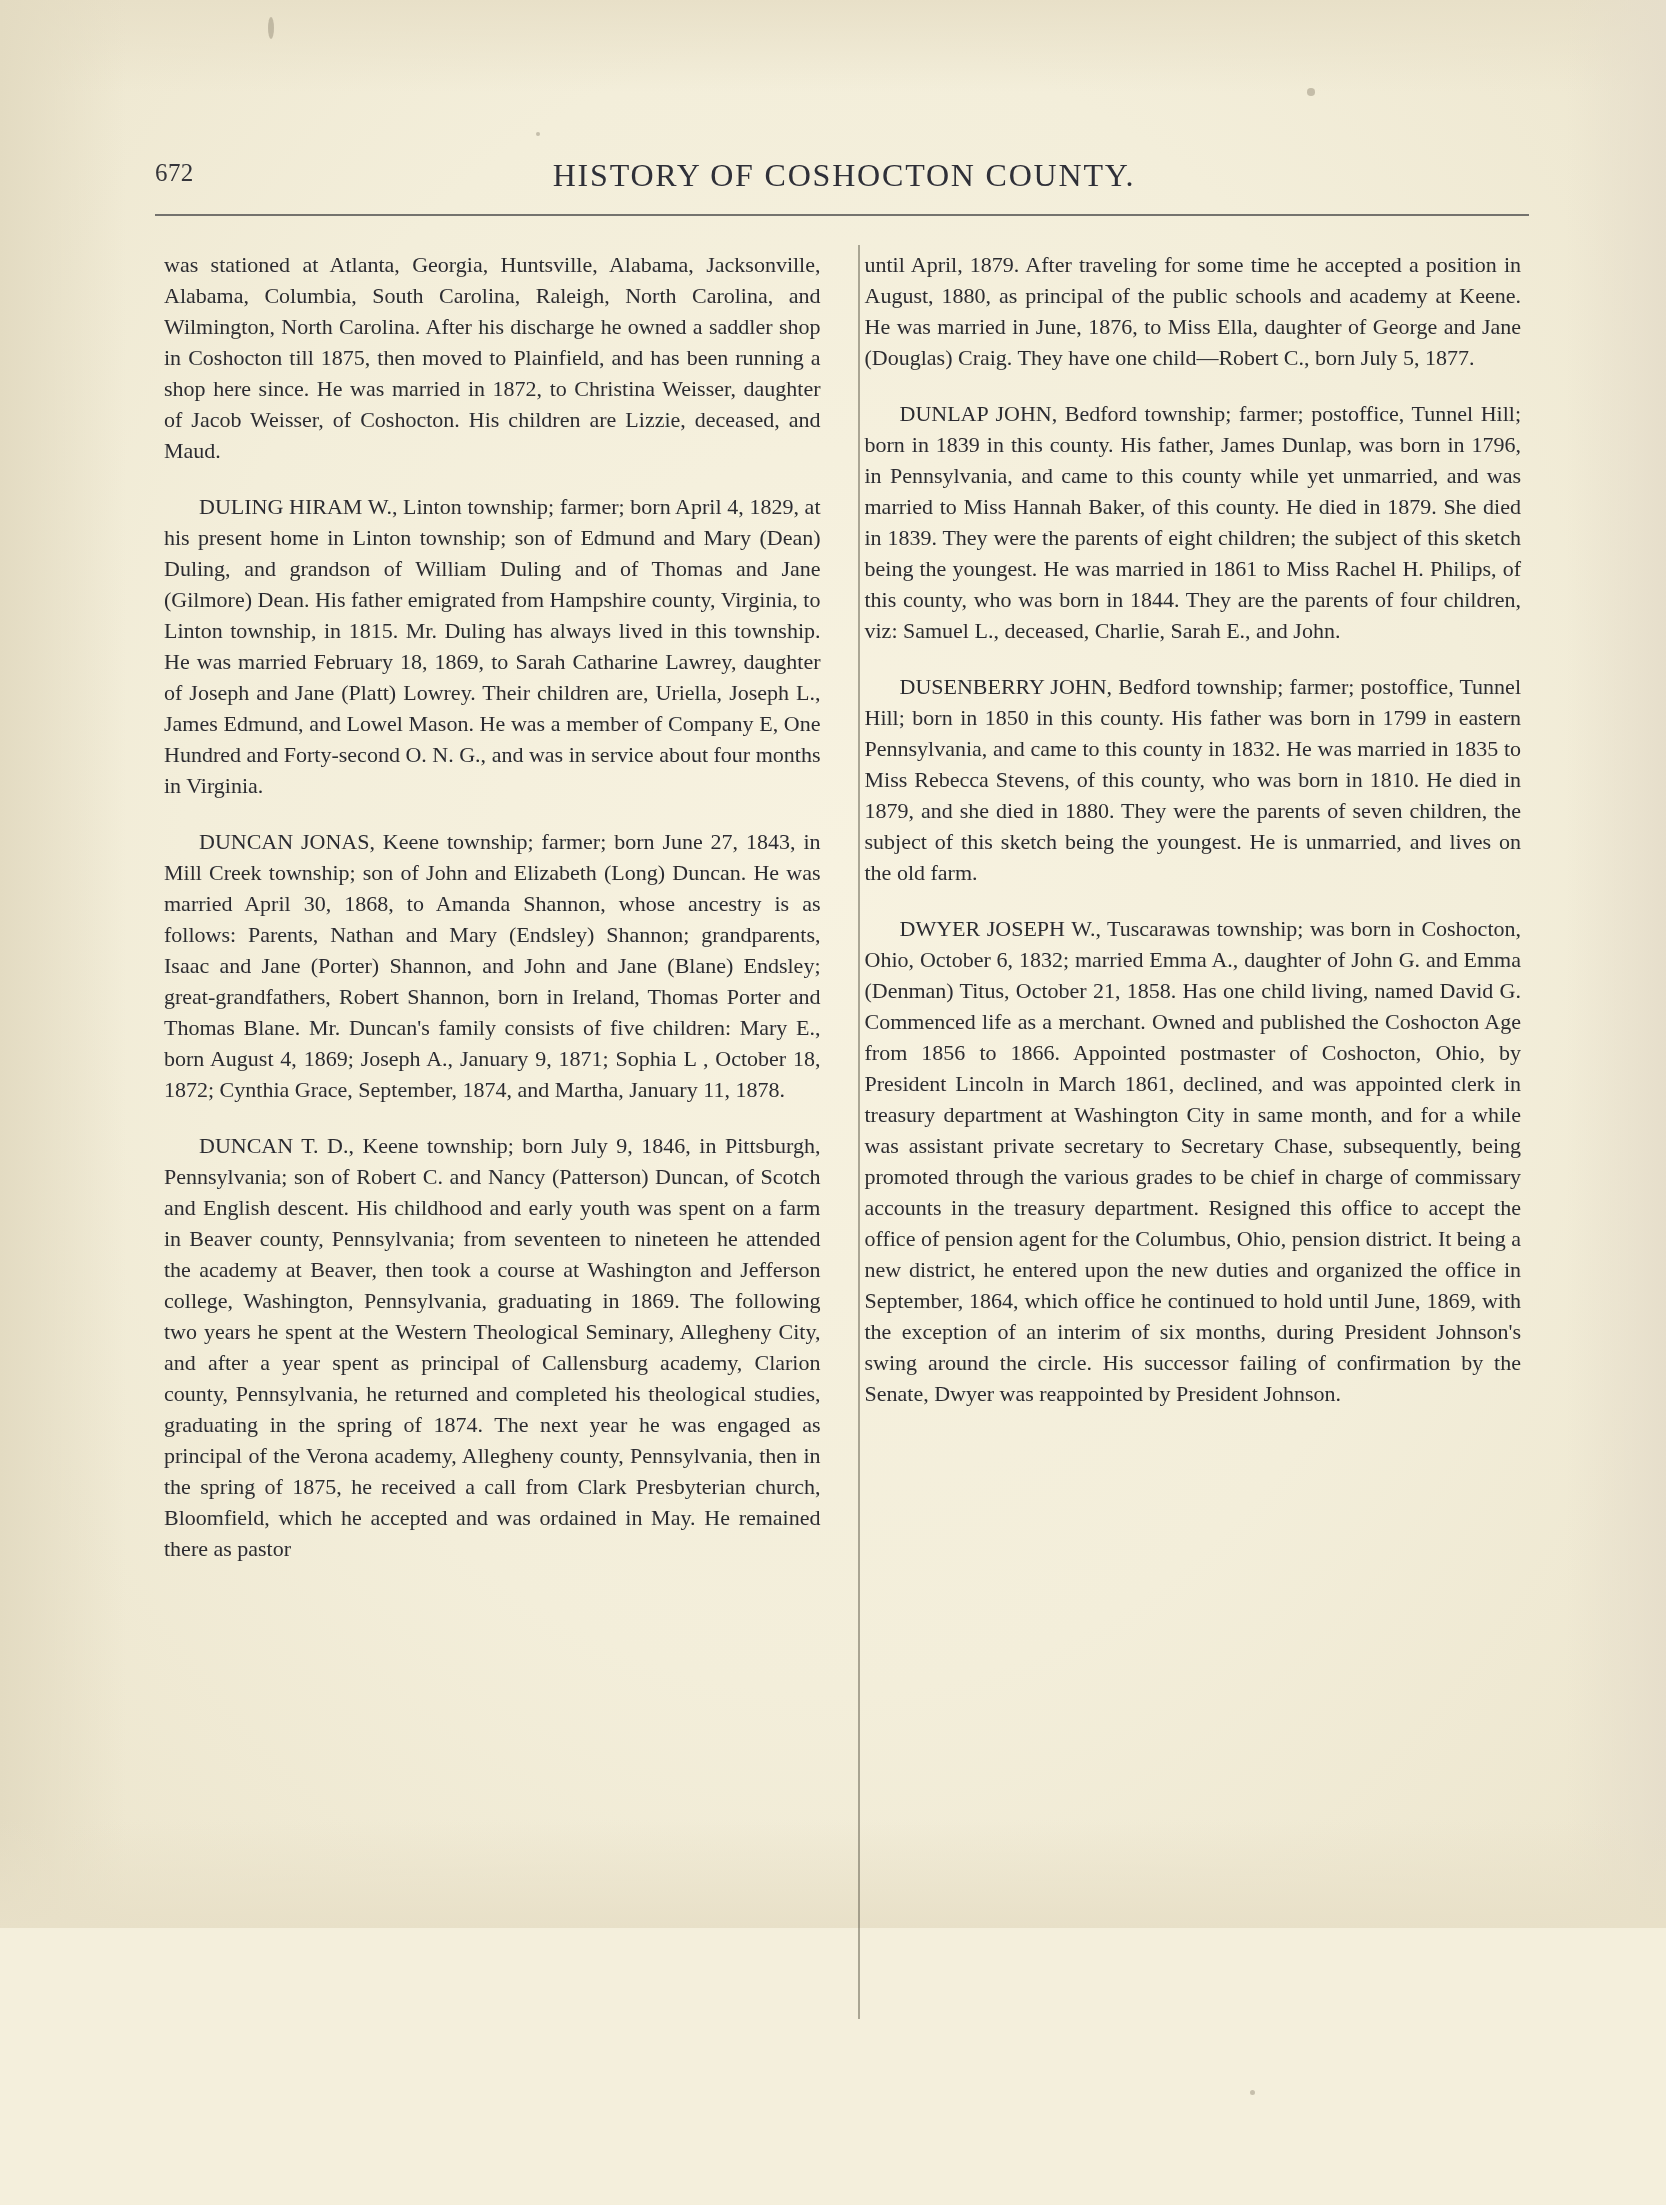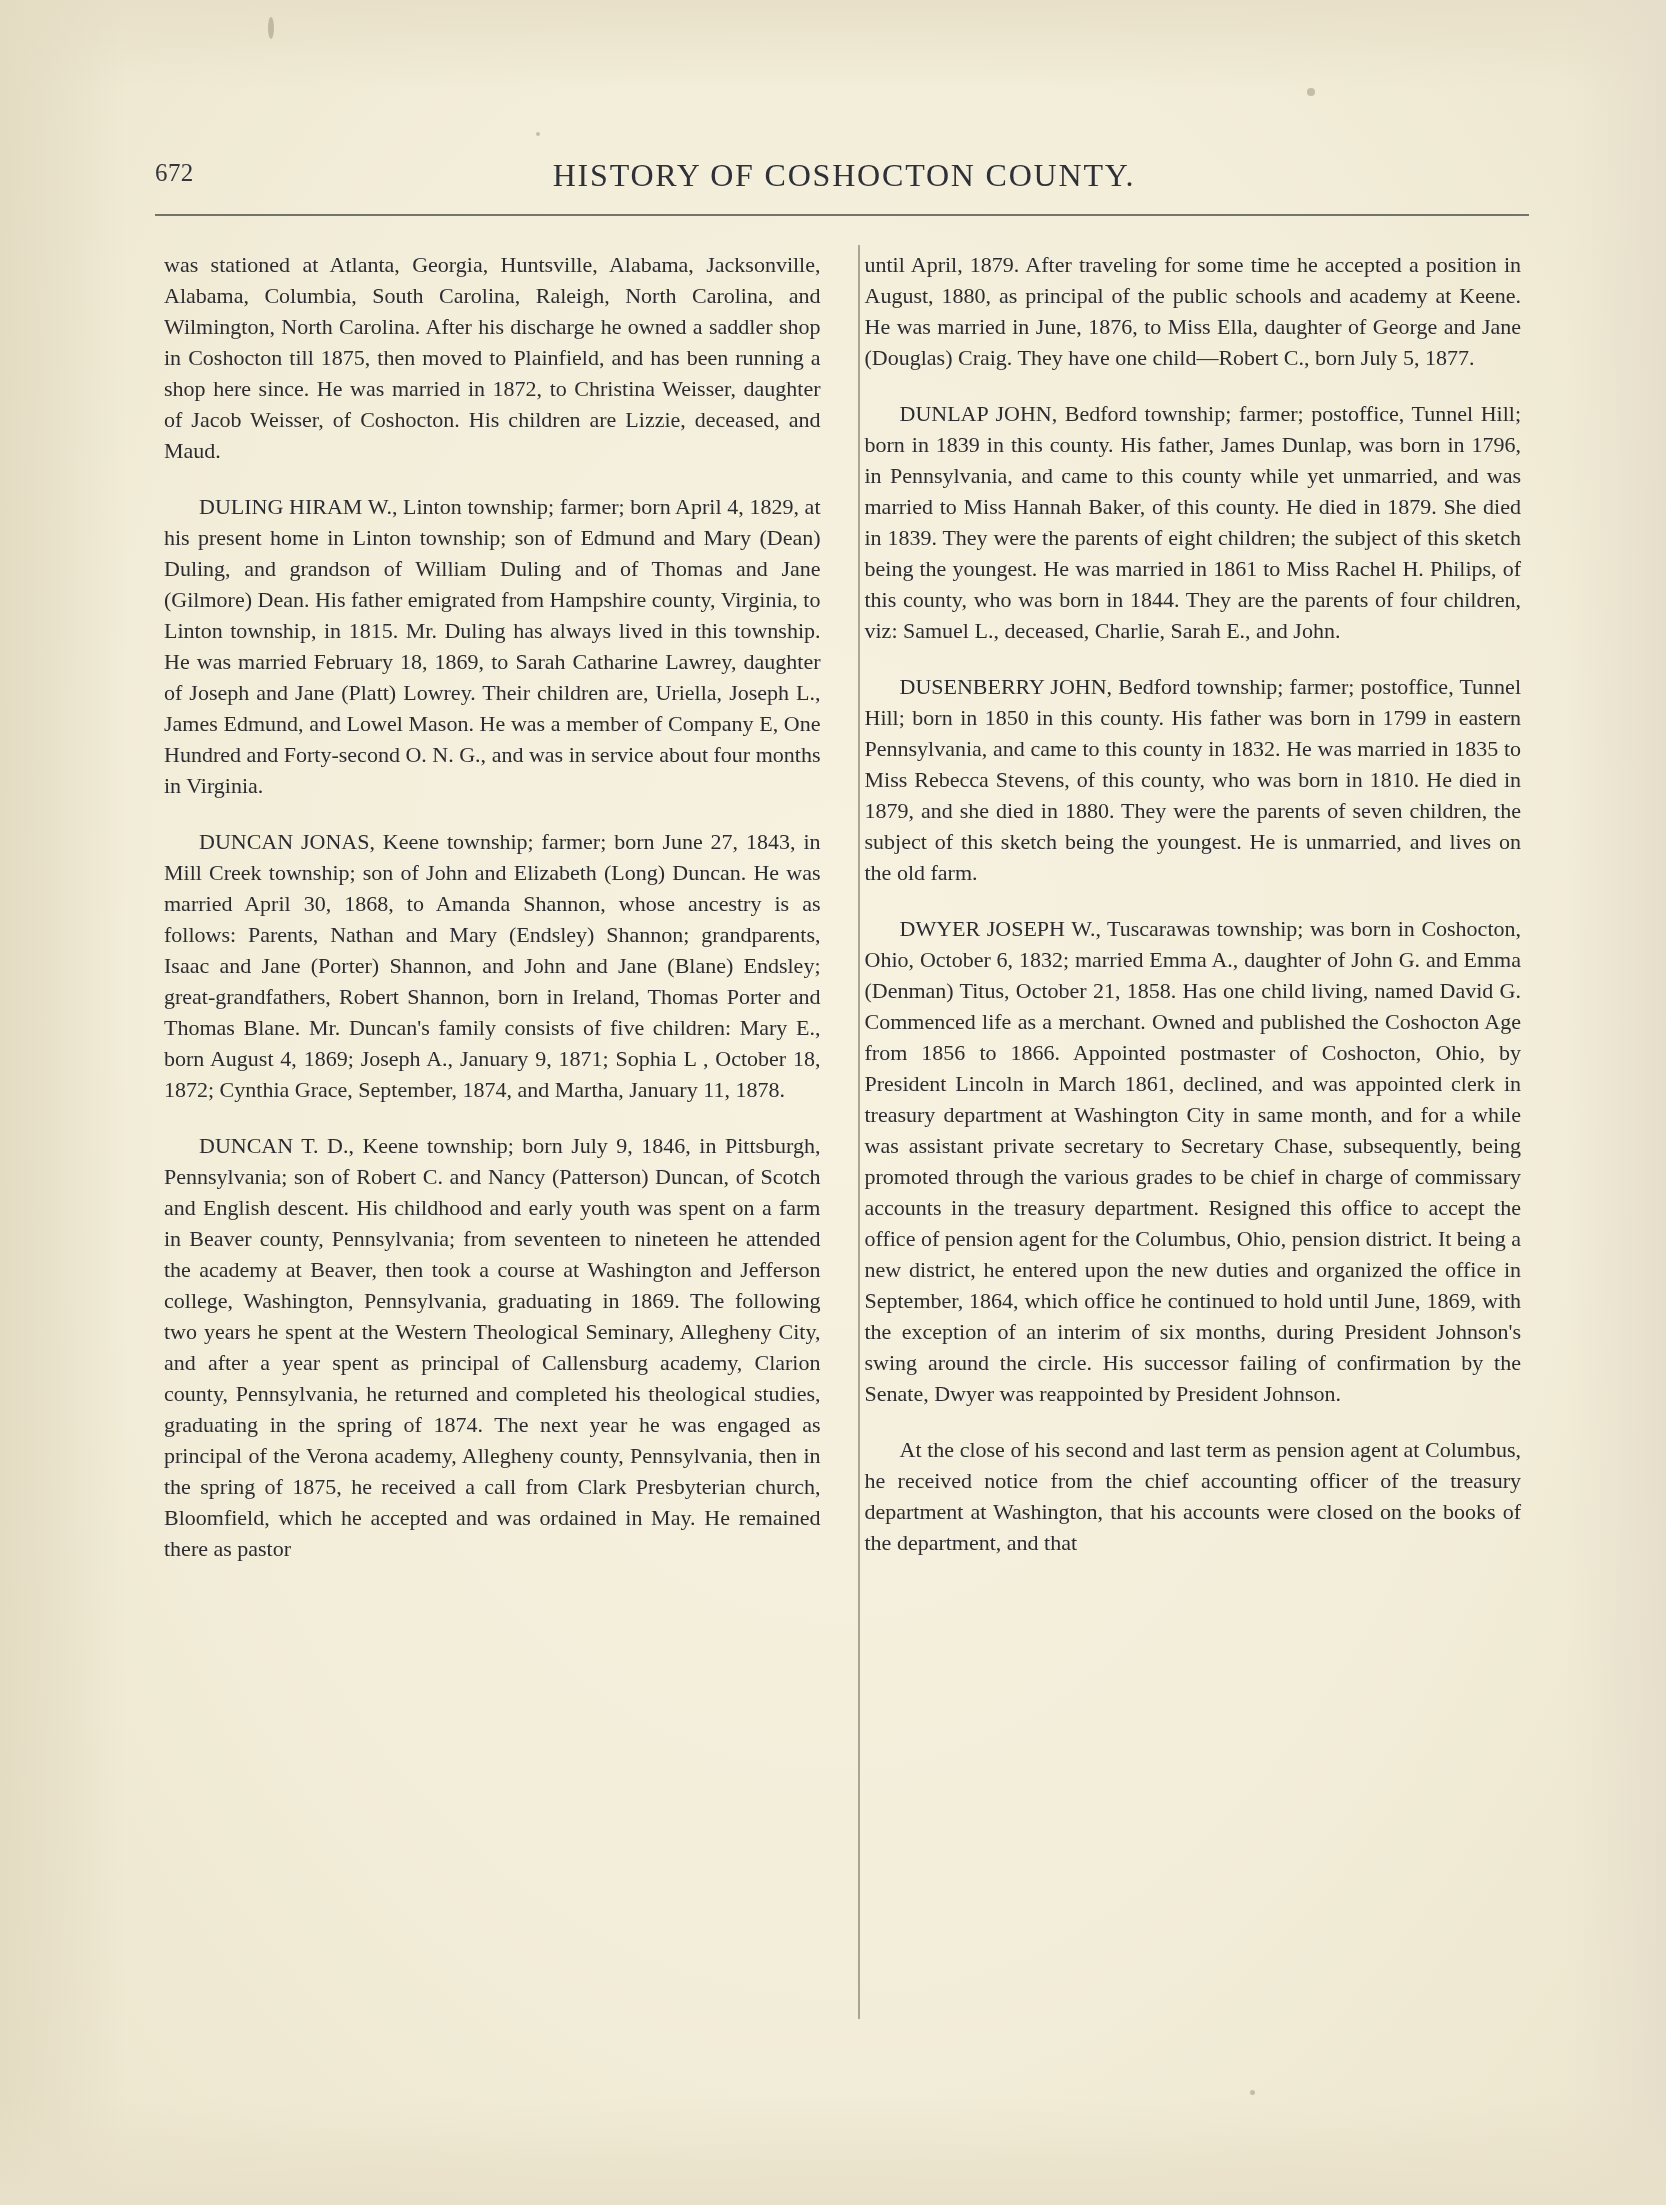--- a/index.html
+++ b/index.html
@@ -10,21 +10,21 @@
     width: 1667px;
     height: 2205px;
     background: #f4efdc;
     font-family: "Liberation Serif", serif;
     color: #2b2b2b;
     overflow: hidden;
   }
   .page {
     position: relative;
     width: 1667px;
-    height: 2205px;
+    height: 1928px;
     background:
       radial-gradient(ellipse at 50% 45%, #f7f2e0 0%, #f3eeda 55%, #ece5cd 100%);
   }
   
   .edge-left {
     position: absolute;
     left: 0; top: 0;
     width: 126px; height: 100%;
     background: linear-gradient(to right, #e3dbc2 0%, rgba(240,234,214,0) 100%);
     pointer-events: none;
@@ -163,18 +163,17 @@
       <p class="para indent">DULING HIRAM W., Linton township; farmer; born April 4, 1829, at his present home in Linton township; son of Edmund and Mary (Dean) Duling, and grandson of William Duling and of Thomas and Jane (Gilmore) Dean. His father emigrated from Hampshire county, Virginia, to Linton township, in 1815. Mr. Duling has always lived in this township. He was married February 18, 1869, to Sarah Catharine Lawrey, daughter of Joseph and Jane (Platt) Lowrey. Their children are, Uriella, Joseph L., James Edmund, and Lowel Mason. He was a member of Company E, One Hundred and Forty-second O. N. G., and was in service about four months in Virginia.</p>
       <p class="para indent">DUNCAN JONAS, Keene township; farmer; born June 27, 1843, in Mill Creek township; son of John and Elizabeth (Long) Duncan. He was married April 30, 1868, to Amanda Shannon, whose ancestry is as follows: Parents, Nathan and Mary (Endsley) Shannon; grandparents, Isaac and Jane (Porter) Shannon, and John and Jane (Blane) Endsley; great-grandfathers, Robert Shannon, born in Ireland, Thomas Porter and Thomas Blane. Mr. Duncan's family consists of five children: Mary E., born August 4, 1869; Joseph A., January 9, 1871; Sophia L , October 18, 1872; Cynthia Grace, September, 1874, and Martha, January 11, 1878.</p>
       <p class="para indent">DUNCAN T. D., Keene township; born July 9, 1846, in Pittsburgh, Pennsylvania; son of Robert C. and Nancy (Patterson) Duncan, of Scotch and English descent. His childhood and early youth was spent on a farm in Beaver county, Pennsylvania; from seventeen to nineteen he attended the academy at Beaver, then took a course at Washington and Jefferson college, Washington, Pennsylvania, graduating in 1869. The following two years he spent at the Western Theological Seminary, Allegheny City, and after a year spent as principal of Callensburg academy, Clarion county, Pennsylvania, he returned and completed his theological studies, graduating in the spring of 1874. The next year he was engaged as principal of the Verona academy, Allegheny county, Pennsylvania, then in the spring of 1875, he received a call from Clark Presbyterian church, Bloomfield, which he accepted and was ordained in May. He remained there as pastor</p>
     </div>
 
     <div class="col">
       <p class="para">until April, 1879. After traveling for some time he accepted a position in August, 1880, as principal of the public schools and academy at Keene. He was married in June, 1876, to Miss Ella, daughter of George and Jane (Douglas) Craig. They have one child—Robert C., born July 5, 1877.</p>
       <p class="para indent">DUNLAP JOHN, Bedford township; farmer; postoffice, Tunnel Hill; born in 1839 in this county. His father, James Dunlap, was born in 1796, in Pennsylvania, and came to this county while yet unmarried, and was married to Miss Hannah Baker, of this county. He died in 1879. She died in 1839. They were the parents of eight children; the subject of this sketch being the youngest. He was married in 1861 to Miss Rachel H. Philips, of this county, who was born in 1844. They are the parents of four children, viz: Samuel L., deceased, Charlie, Sarah E., and John.</p>
       <p class="para indent">DUSENBERRY JOHN, Bedford township; farmer; postoffice, Tunnel Hill; born in 1850 in this county. His father was born in 1799 in eastern Pennsylvania, and came to this county in 1832. He was married in 1835 to Miss Rebecca Stevens, of this county, who was born in 1810. He died in 1879, and she died in 1880. They were the parents of seven children, the subject of this sketch being the youngest. He is unmarried, and lives on the old farm.</p>
       <p class="para indent">DWYER JOSEPH W., Tuscarawas township; was born in Coshocton, Ohio, October 6, 1832; married Emma A., daughter of John G. and Emma (Denman) Titus, October 21, 1858. Has one child living, named David G. Commenced life as a merchant. Owned and published the Coshocton Age from 1856 to 1866. Appointed postmaster of Coshocton, Ohio, by President Lincoln in March 1861, declined, and was appointed clerk in treasury department at Washington City in same month, and for a while was assistant private secretary to Secretary Chase, subsequently, being promoted through the various grades to be chief in charge of commissary accounts in the treasury department. Resigned this office to accept the office of pension agent for the Columbus, Ohio, pension district. It being a new district, he entered upon the new duties and organized the office in September, 1864, which office he continued to hold until June, 1869, with the exception of an interim of six months, during President Johnson's swing around the circle. His successor failing of confirmation by the Senate, Dwyer was reappointed by President Johnson.</p>
-      <p class="para indent">At the close of his second and last term as pension agent at Columbus, he received notice from the chief accounting officer of the treasury department at Washington, that his accounts were closed on the books of the department, and that</p>
     </div>
 
   </div>
 </div>
 
 
 </body></html>

